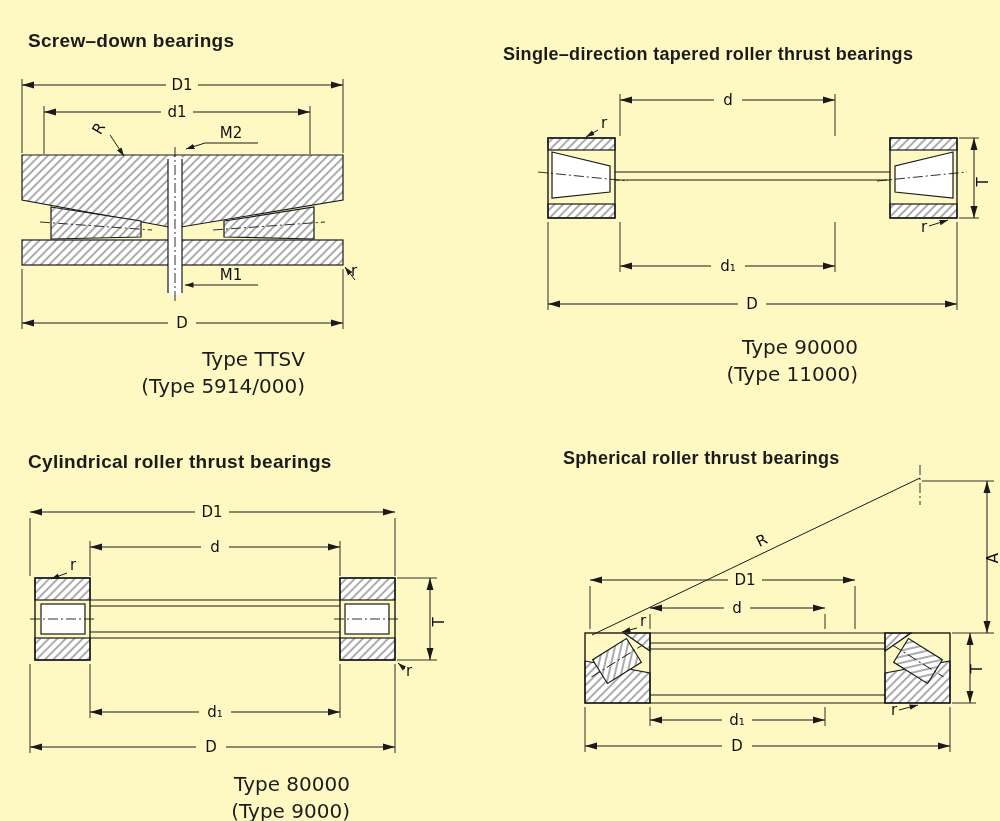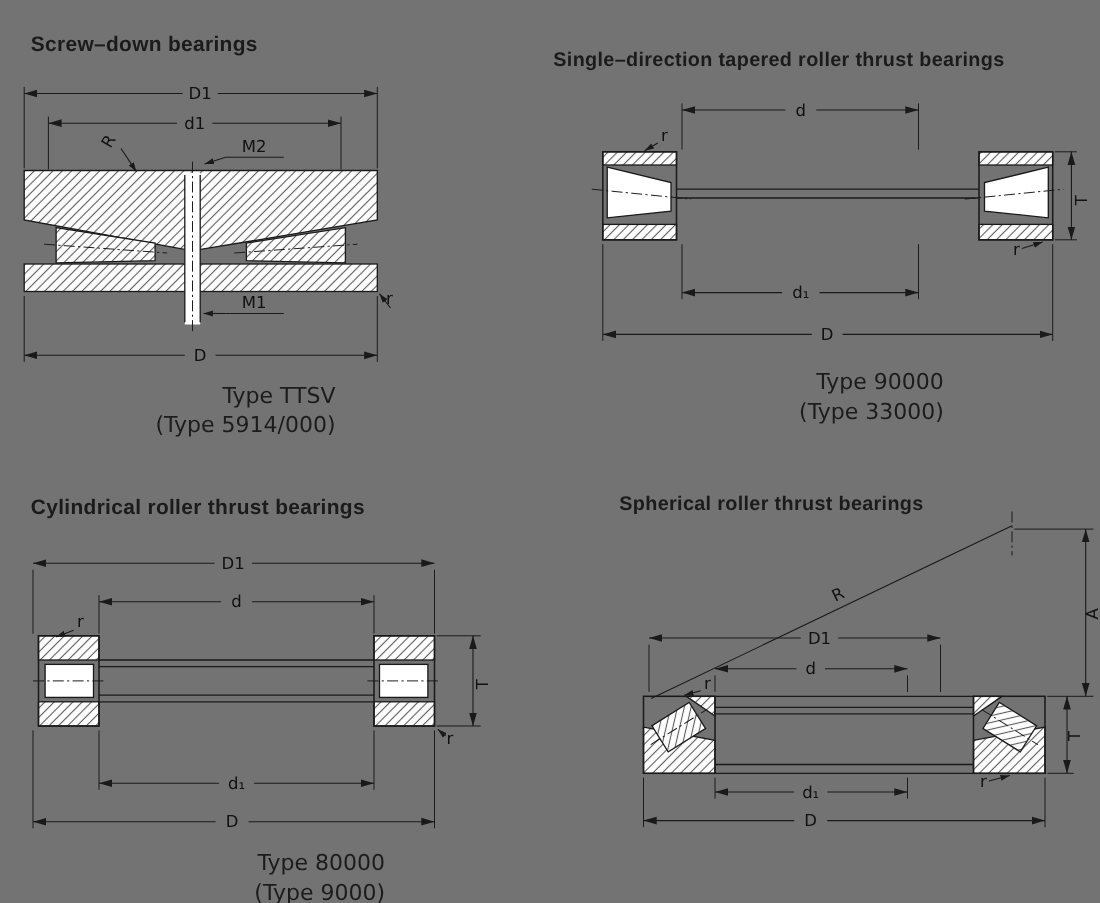--- a/index.html
+++ b/index.html
@@ -1,17 +1,17 @@
 <!DOCTYPE html>
 <html><head>
 <meta charset="utf-8">
 <style>
   * { margin:0; padding:0; box-sizing:border-box; }
   html,body { background:#ffffff; }
-  .canvas { position:relative; width:1000px; height:821px; background:#737373;
+  .canvas { position:relative; width:1000px; height:821px; background:#fef9c3;
             font-family:"Liberation Sans",sans-serif; overflow:hidden; }
   .title { position:absolute; font-weight:bold; color:#1b1b1b; white-space:nowrap;
            letter-spacing:0.3px; font-family:"Liberation Sans",sans-serif; }
   .caption { position:absolute; text-align:right; color:#1c1c1c;
              font-family:"DejaVu Sans",sans-serif; }
   .caption.big   { font-size:20px; line-height:27px; }
   .caption.small { font-size:17px; line-height:22px; }
   svg.draw { position:absolute; overflow:visible; }
   svg text { font-family:"DejaVu Sans",sans-serif; font-size:15px; fill:#111111; }
   .part    { fill:url(#hatch); stroke:#1a1a1a; stroke-width:1.2; }
@@ -143,21 +143,21 @@
 
       <line class="ext" x1="48" y1="154" x2="48" y2="242"></line>
       <line class="ext" x1="457" y1="154" x2="457" y2="242"></line>
       <line class="dim" x1="48" y1="236" x2="238" y2="236" marker-start="url(#arr)"></line>
       <line class="dim" x1="266" y1="236" x2="457" y2="236" marker-end="url(#arr)"></line>
       <text x="252" y="241" text-anchor="middle">D</text>
     </g>
   </svg>
   <div class="caption big" style="left:608px;top:334px;width:250px">
     <div>Type 90000</div>
-    <div>(Type 33000)</div>
+    <div>(Type 11000)</div>
   </div>
 
   <svg class="draw" style="left:0;top:488px" width="470" height="275" viewBox="0 0 470 275">
     <g>
       <rect class="part" x="35" y="90" width="55" height="22"></rect>
       <rect class="part" x="35" y="150" width="55" height="22"></rect>
       <rect class="white" x="41" y="116" width="44" height="30"></rect>
       <line class="cl" x1="30" y1="131" x2="96" y2="131"></line>
       <rect class="outline" x="35" y="90" width="55" height="82"></rect>
       <rect class="part" x="340" y="90" width="55" height="22"></rect>

